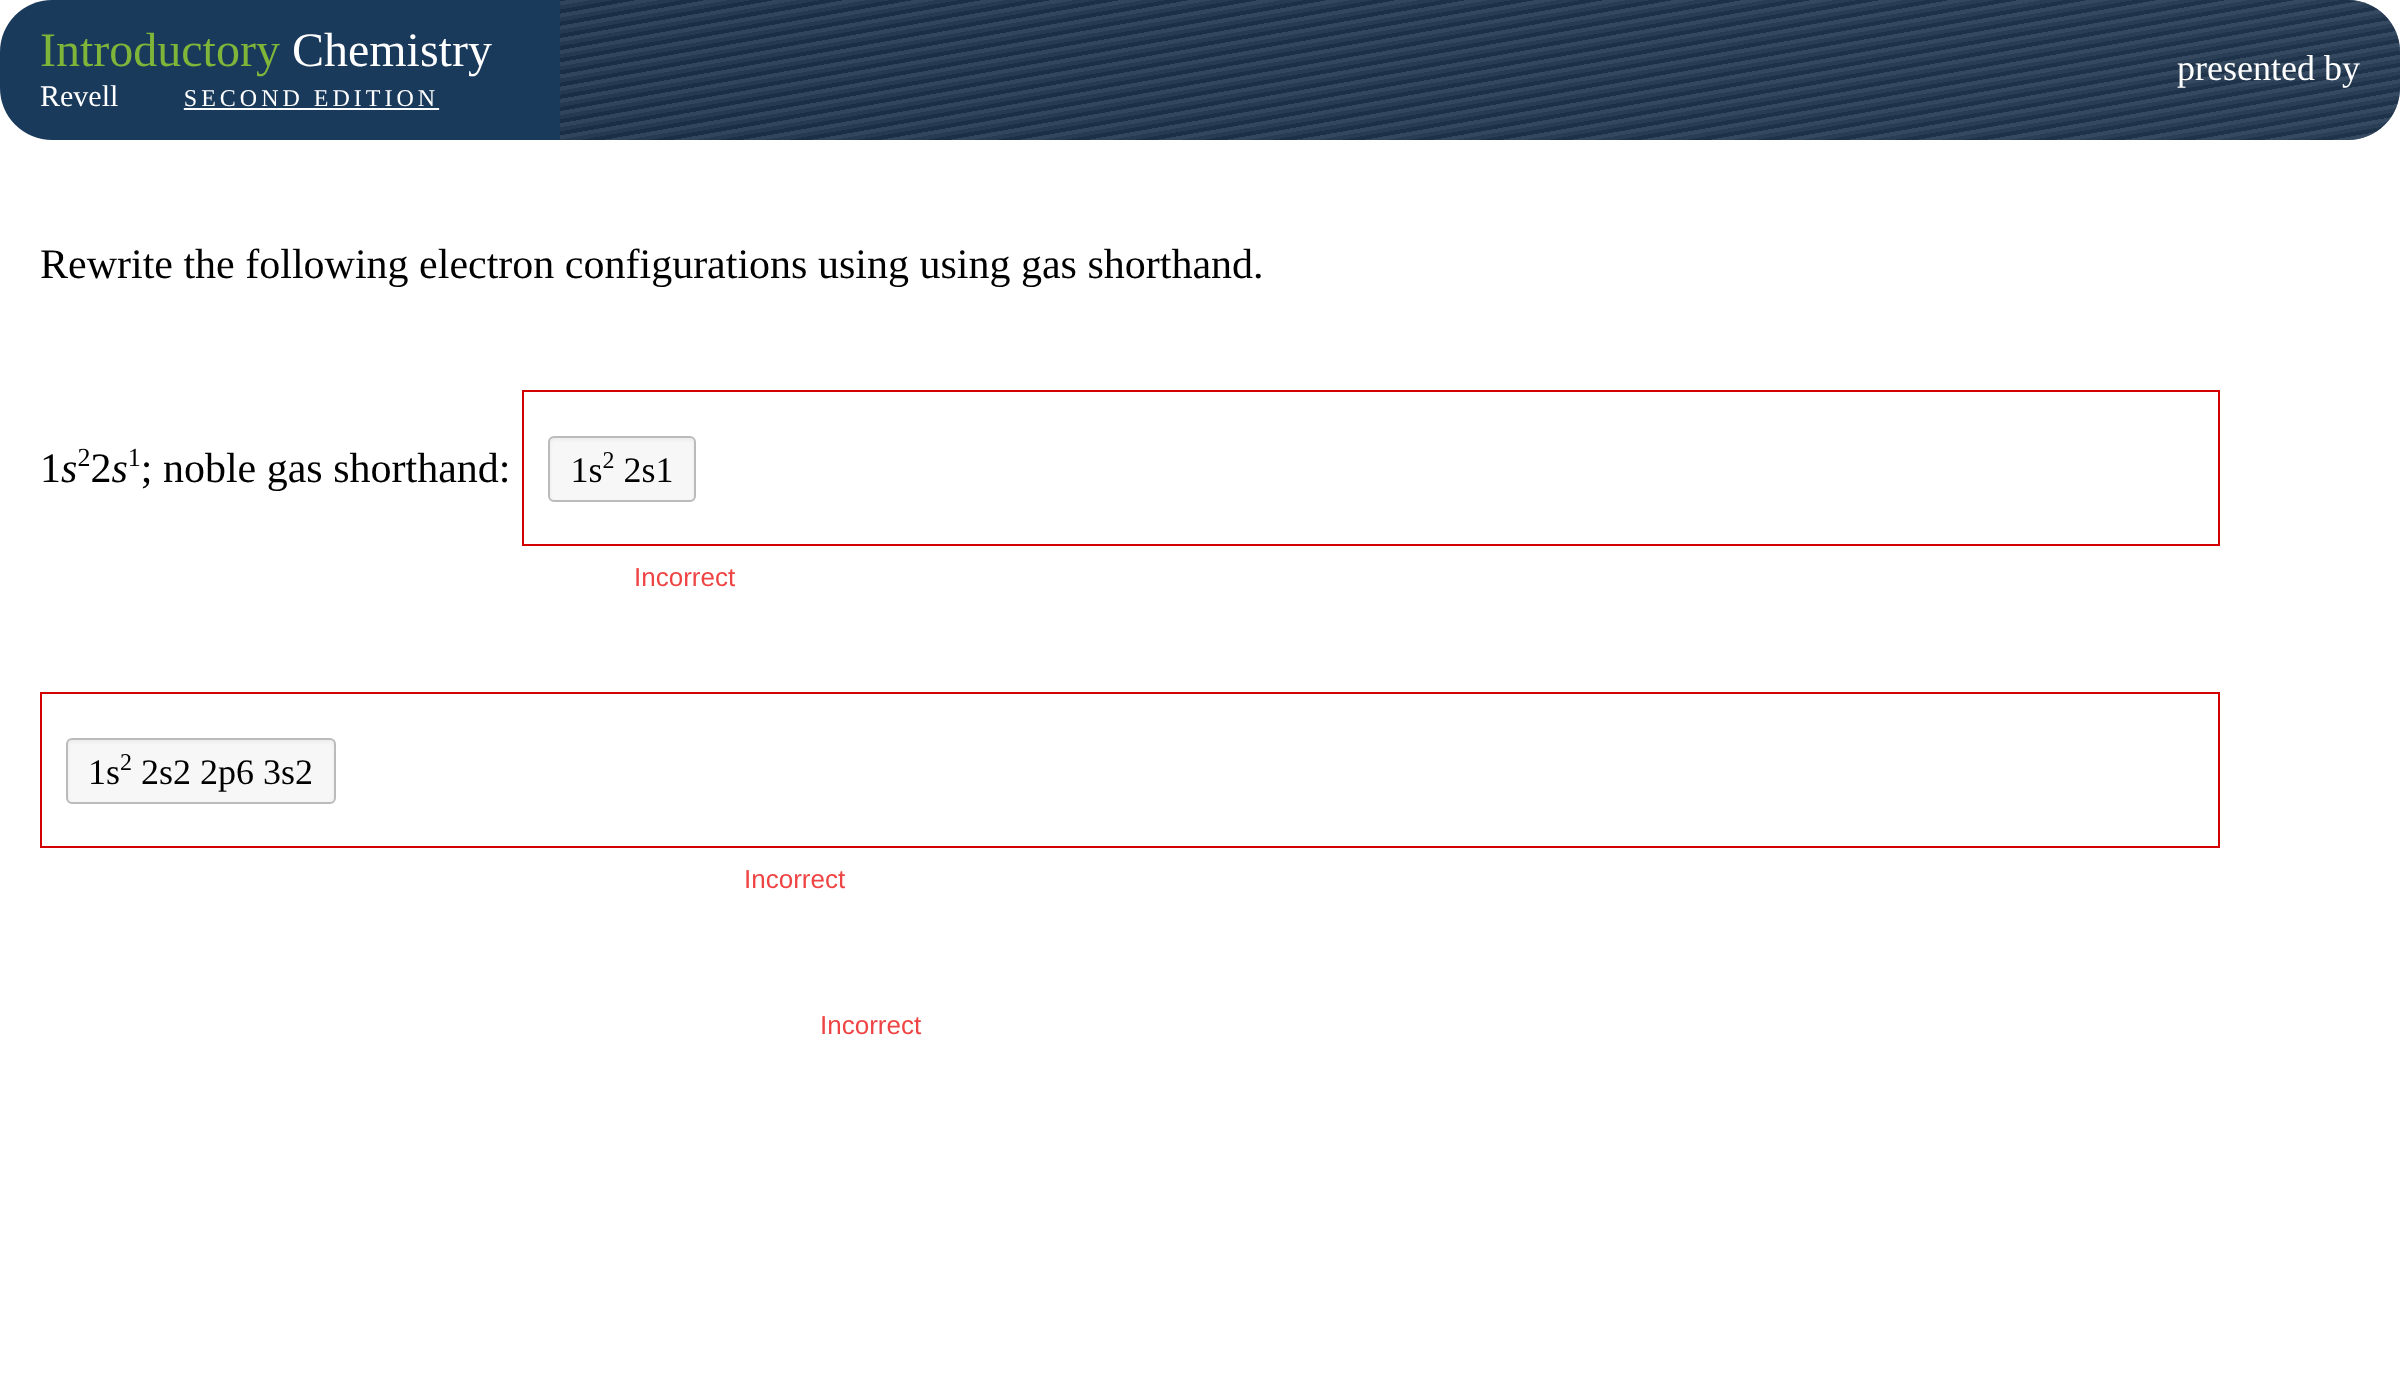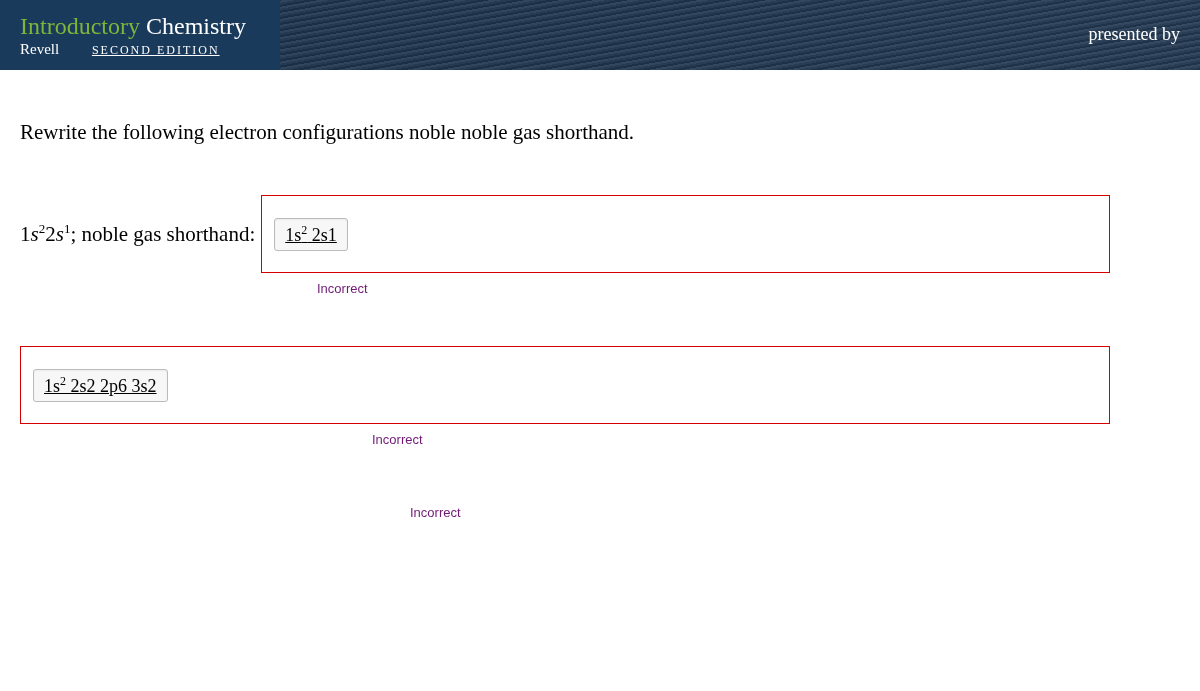--- a/index.html
+++ b/index.html
@@ -9,20 +9,21 @@
     
     .header {
       height: 70px;
       background: linear-gradient(to right, #1a3a5c 0%, #1a3a5c 25%, #2a4a6c 100%);
       position: relative;
       display: flex;
       align-items: center;
       justify-content: space-between;
       padding: 0 20px;
       overflow: hidden;
+      border-radius: 26px;
     }
     .header::before {
       content: '';
       position: absolute;
       top: 0; left: 280px; right: 0; bottom: 0;
       background: repeating-linear-gradient(
         -10deg,
         #1a2a3c 0px, #1a2a3c 2px,
         #2a3a4c 2px, #2a3a4c 4px,
         #3a4a5c 4px, #3a4a5c 6px
@@ -58,26 +59,25 @@
       margin-right: 70px;
       background: #fff;
     }
     .answer-display {
       border: 1px solid #bbb;
       border-radius: 3px;
       padding: 4px 10px;
       font-size: 18px;
       background: #f7f7f7;
       box-shadow: inset 0 1px 2px rgba(0,0,0,0.05);
-      text-decoration: underline;
     }
     .answer-display sup { font-size: 12px; }
     
     .feedback {
-      color: #701a75;
+      color: #ef4444;
       font-size: 13px;
       font-family: Arial, sans-serif;
       margin-top: 8px;
     }
   </style>
 </head>
 <body>
 
 <div class="page">
   <div class="header">
@@ -90,21 +90,21 @@
         <span class="title-revell">Revell</span>
         <span class="title-edition">SECOND EDITION</span>
       </div>
     </div>
     <div class="header-right">
       <div class="presented">presented by</div>
     </div>
   </div>
 
   <div class="content">
-    <div class="instruction">Rewrite the following electron configurations noble noble gas shorthand.</div>
+    <div class="instruction">Rewrite the following electron configurations using using gas shorthand.</div>
 
     <div class="question">
       <div class="q-row">
         <div class="q-label">
           <span>1<i>s</i><sup>2</sup>2<i>s</i><sup>1</sup></span><span>; noble gas shorthand:</span>
         </div>
         <div class="answer-box">
           <div class="answer-display">1s<sup>2</sup> 2s1</div>
         </div>
       </div>

